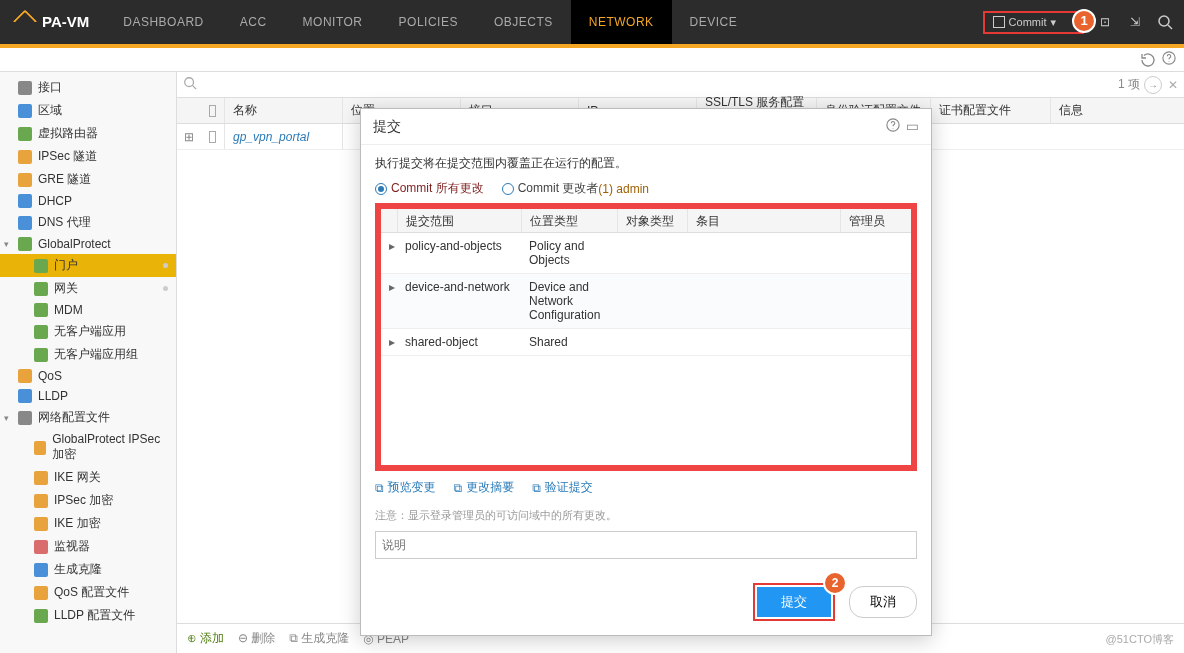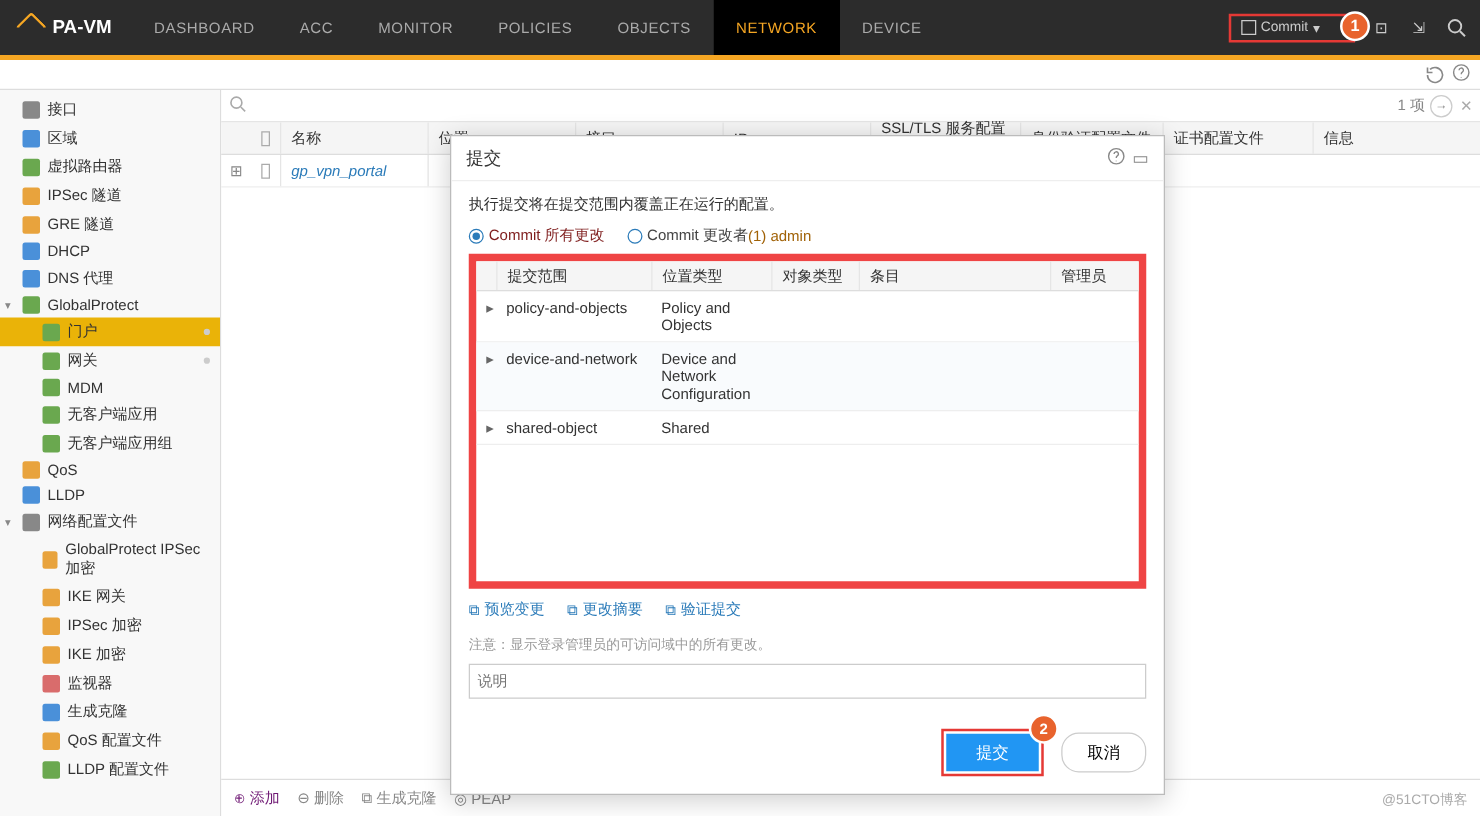--- a/index.html
+++ b/index.html
@@ -46,21 +46,21 @@
 .arrow-btn { width: 18px; height: 18px; border: 1px solid #ccc; border-radius: 50%; display: flex; align-items: center; justify-content: center; margin-left: 4px; cursor: pointer; font-size: 10px; color: #888; }
 
 .grid-header { display: flex; background: #f5f5f5; border-bottom: 1px solid #ddd; height: 26px; align-items: center; }
 .grid-col { padding: 0 8px; border-right: 1px solid #e5e5e5; height: 100%; display: flex; align-items: center; }
 .grid-row { display: flex; border-bottom: 1px solid #eee; height: 26px; align-items: center; }
 .grid-link { color: #2b7bb9; cursor: pointer; font-style: italic; }
 .checkbox { width: 12px; height: 12px; border: 1px solid #aaa; }
 .expand-cell { width: 24px; display: flex; align-items: center; justify-content: center; color: #888; cursor: pointer; }
 
 .main-footer { margin-top: auto; height: 30px; border-top: 1px solid #ddd; display: flex; align-items: center; padding: 0 10px; gap: 14px; color: #888; }
-.footer-add { color: #701a75; cursor: pointer; }
+.footer-add { color: #4d7c0f; cursor: pointer; }
 .watermark { position: absolute; right: 10px; bottom: 6px; color: #aaa; font-size: 11px; }
 
 
 .dialog-mask { position: absolute; left: 360px; top: 108px; width: 572px; background: #fff; border: 1px solid #bbb; box-shadow: 0 4px 20px rgba(0,0,0,0.2); }
 .dlg-title { height: 36px; display: flex; align-items: center; padding: 0 12px; font-size: 14px; border-bottom: 1px solid #eee; }
 .dlg-title-icons { margin-left: auto; display: flex; gap: 6px; color: #888; }
 .dlg-body { padding: 10px 14px; }
 .dlg-desc { margin-bottom: 8px; }
 .radio-row { display: flex; gap: 18px; align-items: center; margin-bottom: 6px; }
 .radio { width: 12px; height: 12px; border: 1px solid #2b7bb9; border-radius: 50%; display: inline-flex; align-items: center; justify-content: center; margin-right: 4px; }

